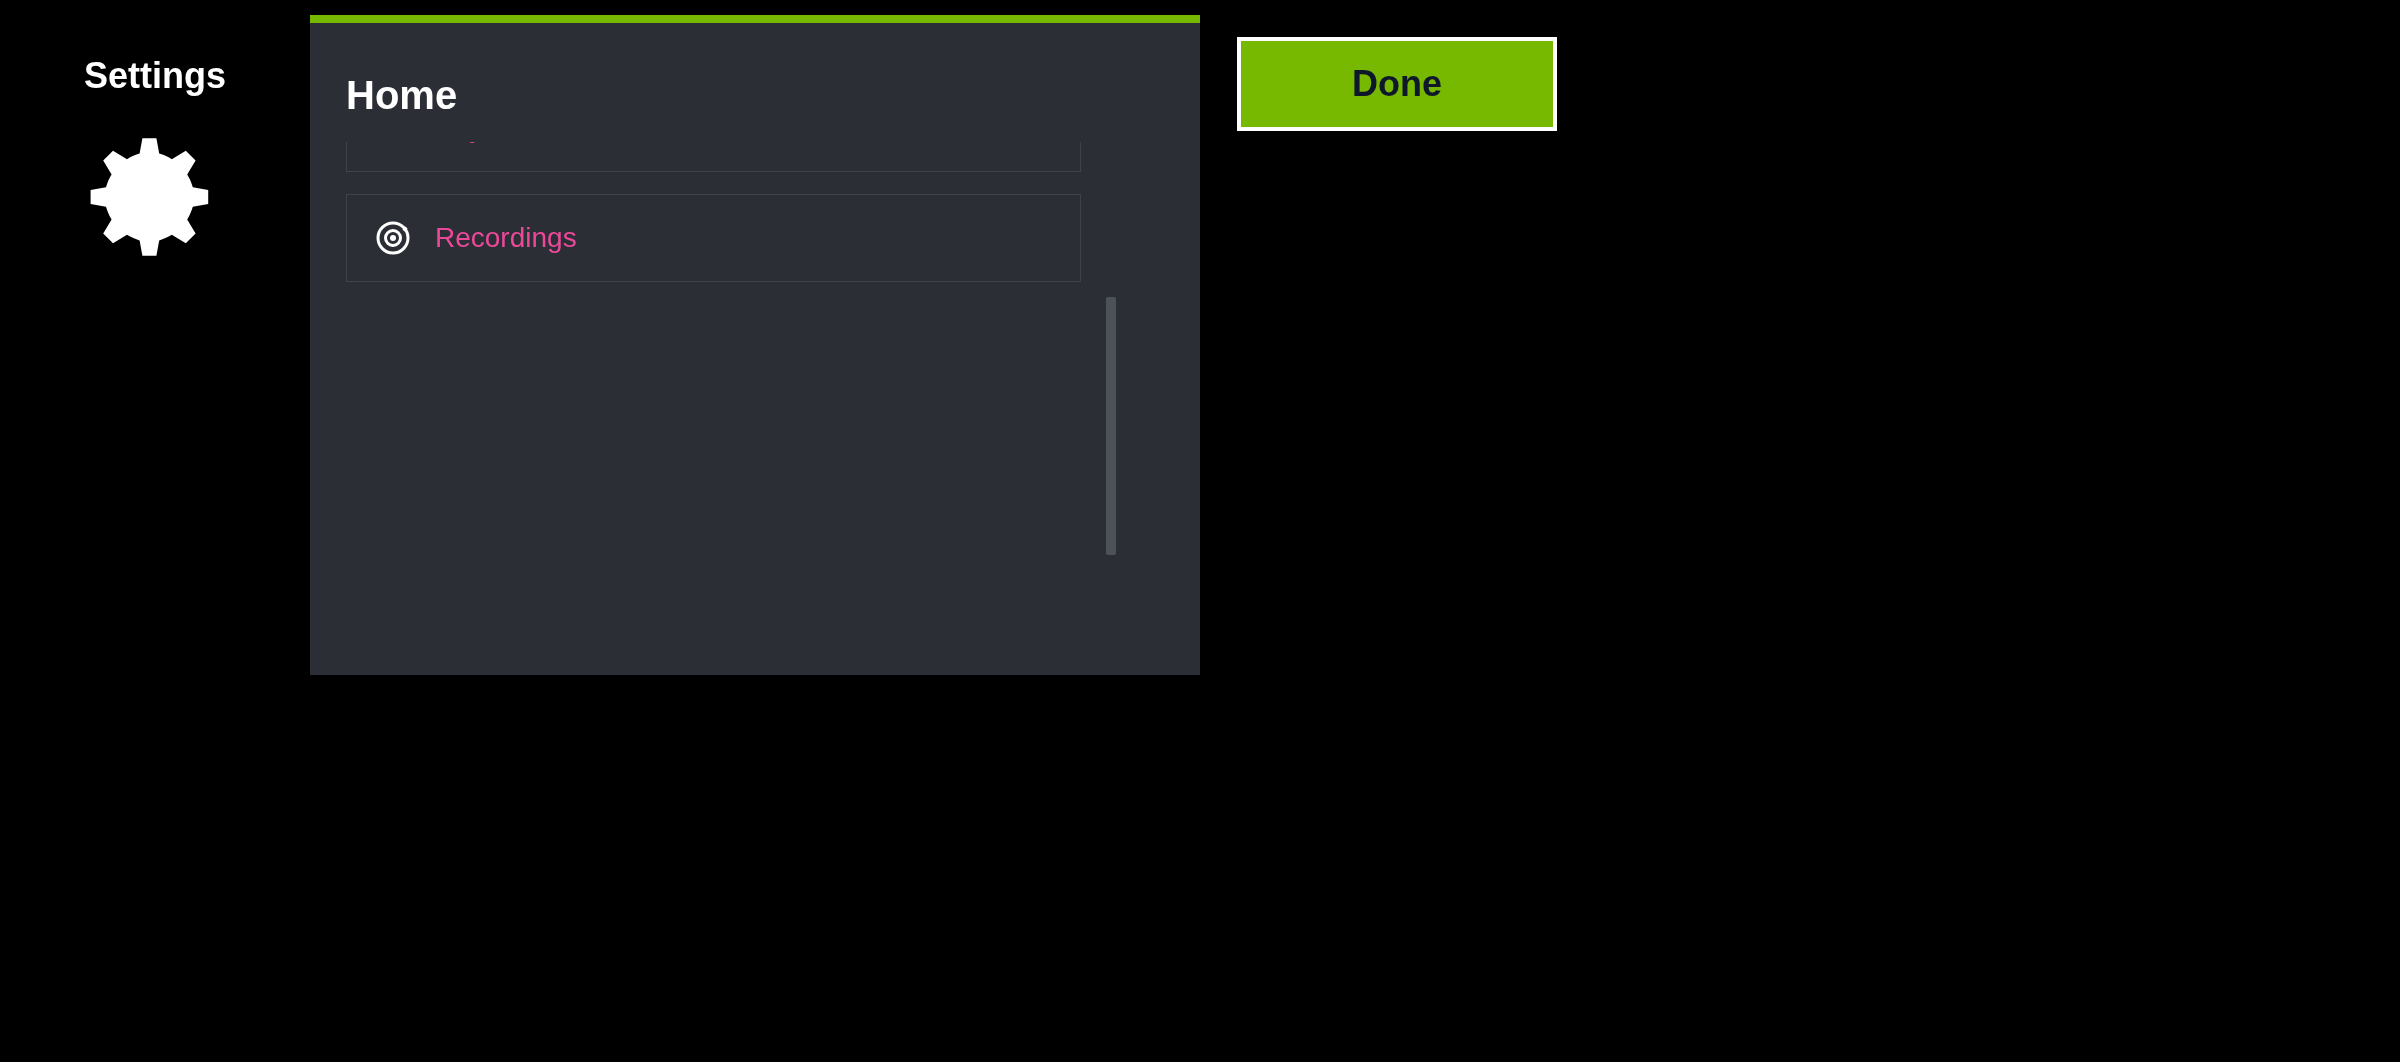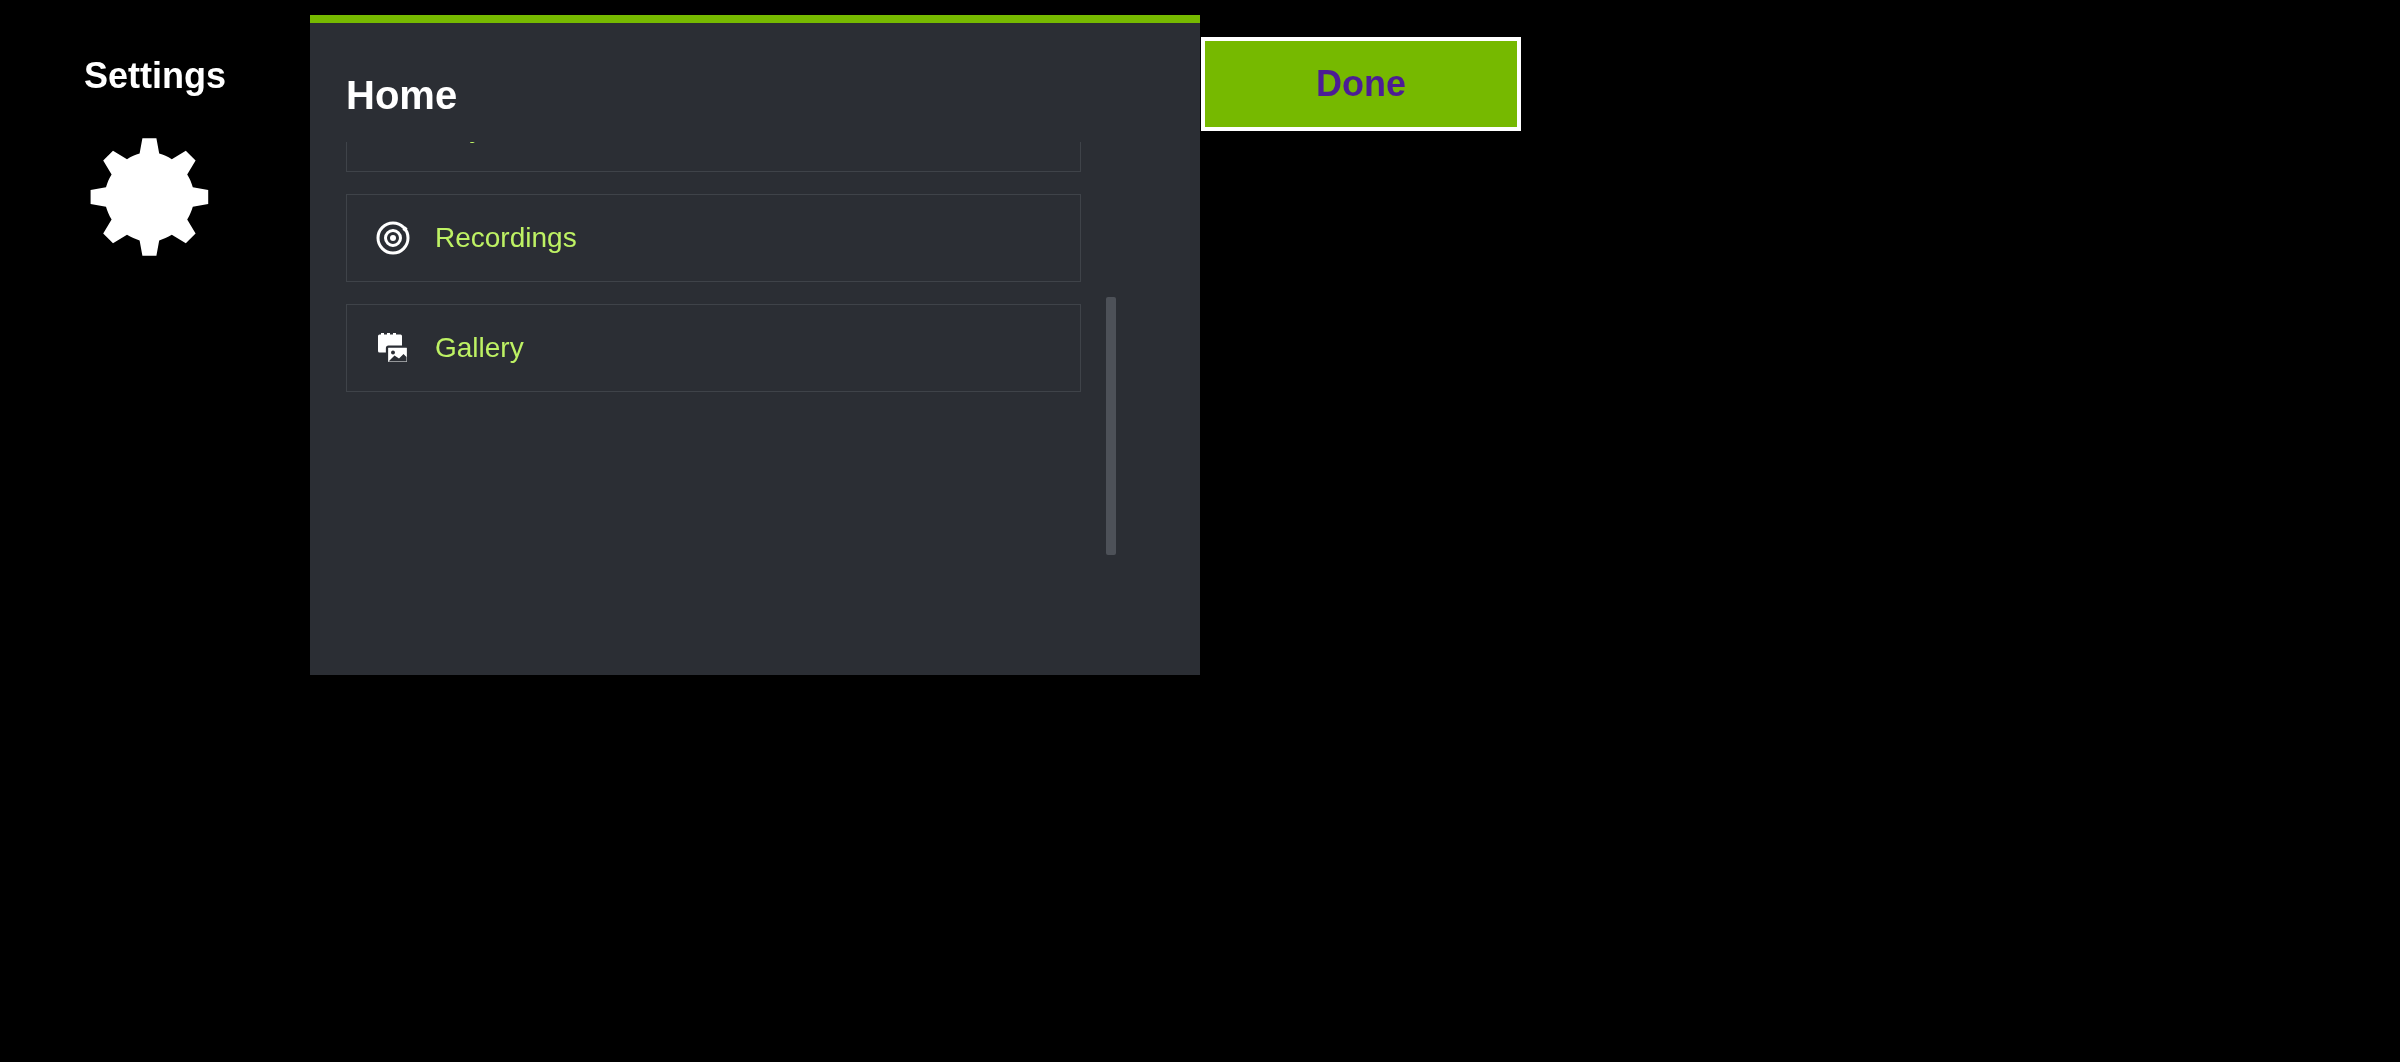--- a/index.html
+++ b/index.html
@@ -78,45 +78,45 @@
     flex-shrink: 0;
     display: flex;
     align-items: center;
     justify-content: center;
     color: #fff;
   }
   .item .label {
     font-size: 28px;
     font-weight: 400;
     margin-left: 22px;
-    color: #bef264;
+    color: #ec4899;
   }
   .scrollbar-track {
     position: absolute;
     right: 0;
     top: 155px;
     width: 10px;
     height: 258px;
     background: #4d5158;
     border-radius: 2px;
   }
   .done-button {
     position: absolute;
-    left: 1201px;
+    left: 1237px;
     top: 22px;
     width: 320px;
     height: 94px;
     background: #76b900;
     border: 4px solid #fff;
     display: flex;
     align-items: center;
     justify-content: center;
     font-size: 36px;
     font-weight: 700;
-    color: #4c1d95;
+    color: #0f172a;
     cursor: pointer;
   }
 </style>
 </head>
 <body>
 
 <div class="root">
 
   <div class="sidebar">
     <div class="sidebar-title">Settings</div>
@@ -154,34 +154,20 @@
               <circle cx="12" cy="12" r="10" fill="none" stroke="#fff" stroke-width="2"></circle>
               <circle cx="12" cy="12" r="5" fill="none" stroke="#fff" stroke-width="2"></circle>
               <circle cx="12" cy="12" r="2" fill="#fff"></circle>
               <path d="M19 7l2-2" stroke="#fff" stroke-width="2"></path>
             </svg>
           </span>
           <span class="label">Recordings</span>
         </div>
 
 
-        <div class="item">
-          <span class="icon">
-            <svg width="36" height="36" viewBox="0 0 24 24" fill="#fff">
-              <rect x="2" y="3" width="16" height="12" rx="1"></rect>
-              <rect x="8" y="11" width="14" height="11" rx="1" fill="#fff" stroke="#2b2e34" stroke-width="1.5"></rect>
-              <circle cx="12" cy="15" r="1.3" fill="#2b2e34"></circle>
-              <path d="M9 21l4-4 3 2 3-3 2 2v3H9z" fill="#2b2e34"></path>
-              <rect x="4" y="2" width="2" height="3"></rect>
-                <rect x="8" y="2" width="2" height="3"></rect>
-                <rect x="12" y="2" width="2" height="3"></rect>
-            </svg>
-          </span>
-          <span class="label">Gallery</span>
-        </div>
 
 
       </div>
       <div class="scrollbar-track"></div>
     </div>
   </div>
 
   <div class="done-button">
     <span>Done</span>
   </div>

